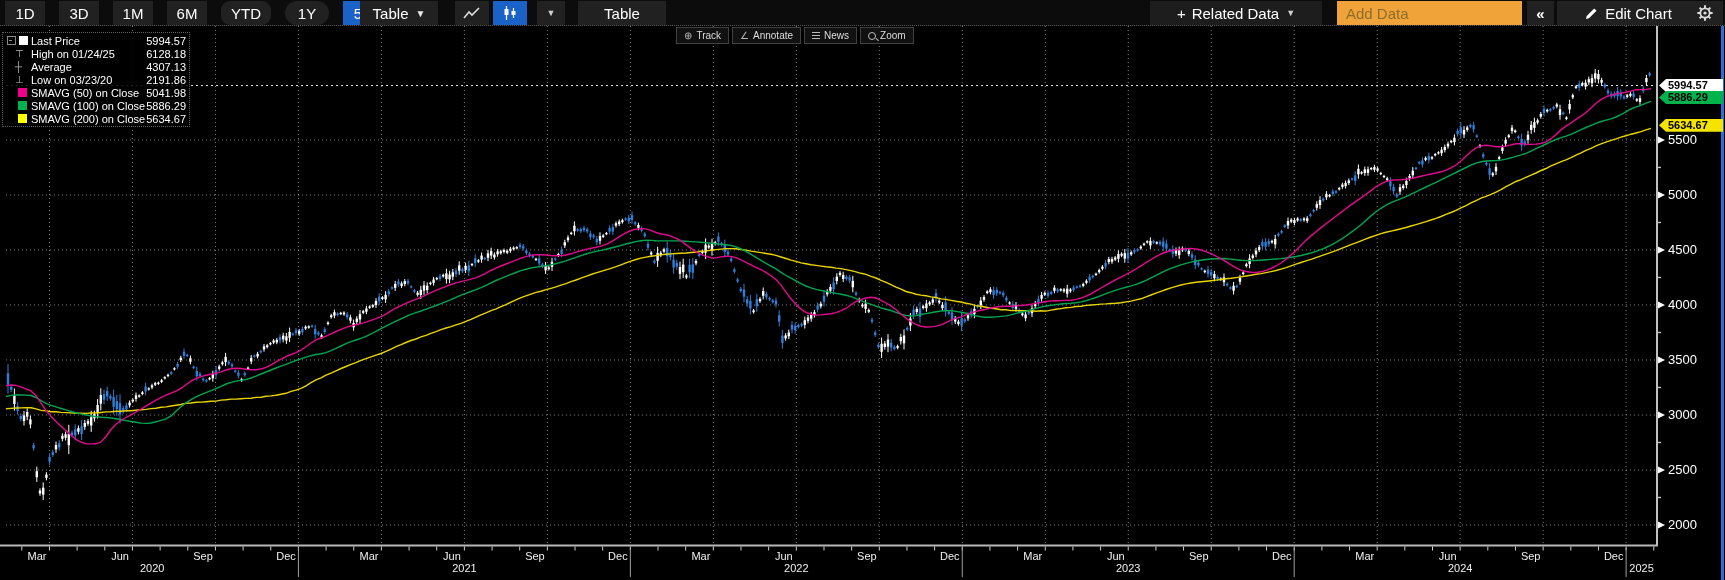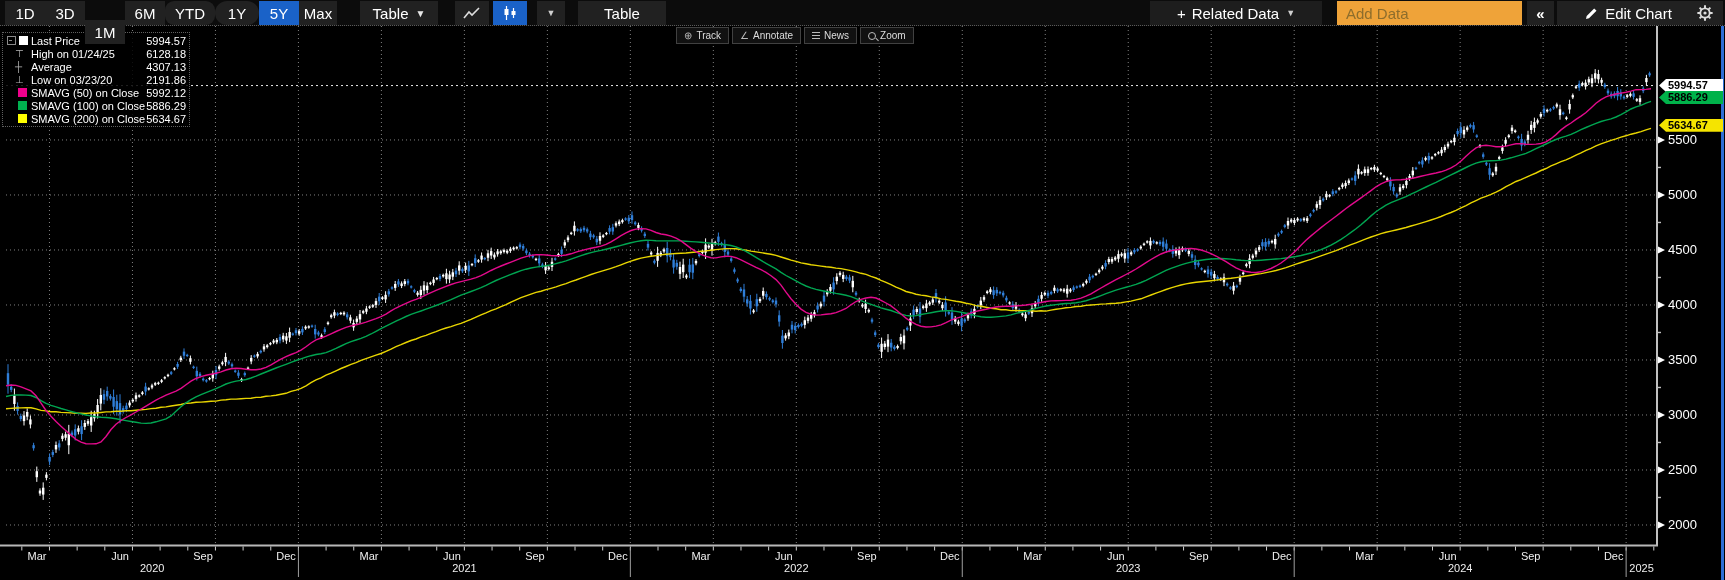--- a/index.html
+++ b/index.html
@@ -8,21 +8,21 @@
   #chart-svg{position:absolute;left:0;top:0;z-index:1;}
   #chart-svg text{font-family:"Liberation Sans","DejaVu Sans",sans-serif;}
 
   
   #toolbar{position:absolute;left:0;top:0;width:1725px;height:26px;background:#0c0c0c;
            border-bottom:1px dotted #5a5a5a;box-sizing:border-box;z-index:6;}
   .tbtn{position:absolute;top:1px;height:24px;background:#212121;color:#fff;border:none;
         font-size:15px;font-family:inherit;display:flex;align-items:center;justify-content:center;
         cursor:pointer;box-sizing:border-box;padding:0;}
   .tbtn.selected{background:#1a62c8;}
-  #range-group{position:absolute;left:5px;top:1px;display:flex;gap:0;height:24px;}
+  #range-group{position:absolute;left:5px;top:1px;display:flex;gap:14px;height:24px;}
   #range-group .tbtn{position:static;height:24px;}
   .tri{font-size:10px;margin-left:7px;color:#e8e8e8;}
   .tri-sm{font-size:9px;color:#cfcfcf;}
   #add-data-input{position:absolute;top:1px;left:1337px;width:185px;height:24px;background:#efa339;
         border:none;outline:none;font-size:15px;font-family:inherit;color:#7f1d1d;padding:0 9px;box-sizing:border-box;}
   #add-data-input::placeholder{color:#8d6d2c;opacity:1;}
   .icon-gap{margin-right:6px;}
 
   
   #legend{position:absolute;left:2px;top:32px;width:188px;background:rgba(0,0,0,0.86);
@@ -1234,21 +1234,21 @@
       <text x="796.3138201569378" y="572" fill="#f0f0f0" font-size="11" text-anchor="middle">2022</text>
       <text x="1128.2389861195206" y="572" fill="#f0f0f0" font-size="11" text-anchor="middle">2023</text>
       <text x="1460.1641520821033" y="572" fill="#f0f0f0" font-size="11" text-anchor="middle">2024</text>
       <text x="1641.5633675316974" y="572" fill="#f0f0f0" font-size="11" text-anchor="middle">2025</text>
     </svg>
 
   <div id="toolbar">
     <div id="range-group">
         <button class="tbtn" style="width: 40px;">1D</button>
         <button class="tbtn" style="width: 40px;">3D</button>
-        <button class="tbtn" style="width: 40px; margin-top: 19px;">1M</button>
+        <button class="tbtn" style="width: 40px;">1M</button>
         <button class="tbtn" style="width: 40px; text-align: center;">6M</button>
         <button class="tbtn" style="width: 50px; border-radius: 9px;">YTD</button>
         <button class="tbtn" style="width: 44px; border-radius: 12px;">1Y</button>
         <button class="tbtn selected" style="width: 40px;">5Y</button>
         <button class="tbtn" style="width: 38px;">Max</button>
       </div>
 
     <button class="tbtn" style="left:360px;width:78px;">
       <span>Table</span>
       <span class="tri">▼</span>
@@ -1335,21 +1335,21 @@
         </span>
         <span class="llabel">Low on 03/23/20</span>
         <span class="lval">2191.86</span>
       </div>
       <div class="lrow">
         <span class="lead">
           <span style="width: 11px; flex: 0 0 11px;"></span>
           <span class="sw" style="background: rgb(240, 0, 140);"></span>
         </span>
         <span class="llabel">SMAVG (50)  on Close</span>
-        <span class="lval">5992.12</span>
+        <span class="lval">5041.98</span>
       </div>
       <div class="lrow">
         <span class="lead">
           <span style="width: 11px; flex: 0 0 11px;"></span>
           <span class="sw" style="background: rgb(0, 177, 79);"></span>
         </span>
         <span class="llabel">SMAVG (100)  on Close</span>
         <span class="lval">5886.29</span>
       </div>
       <div class="lrow">

